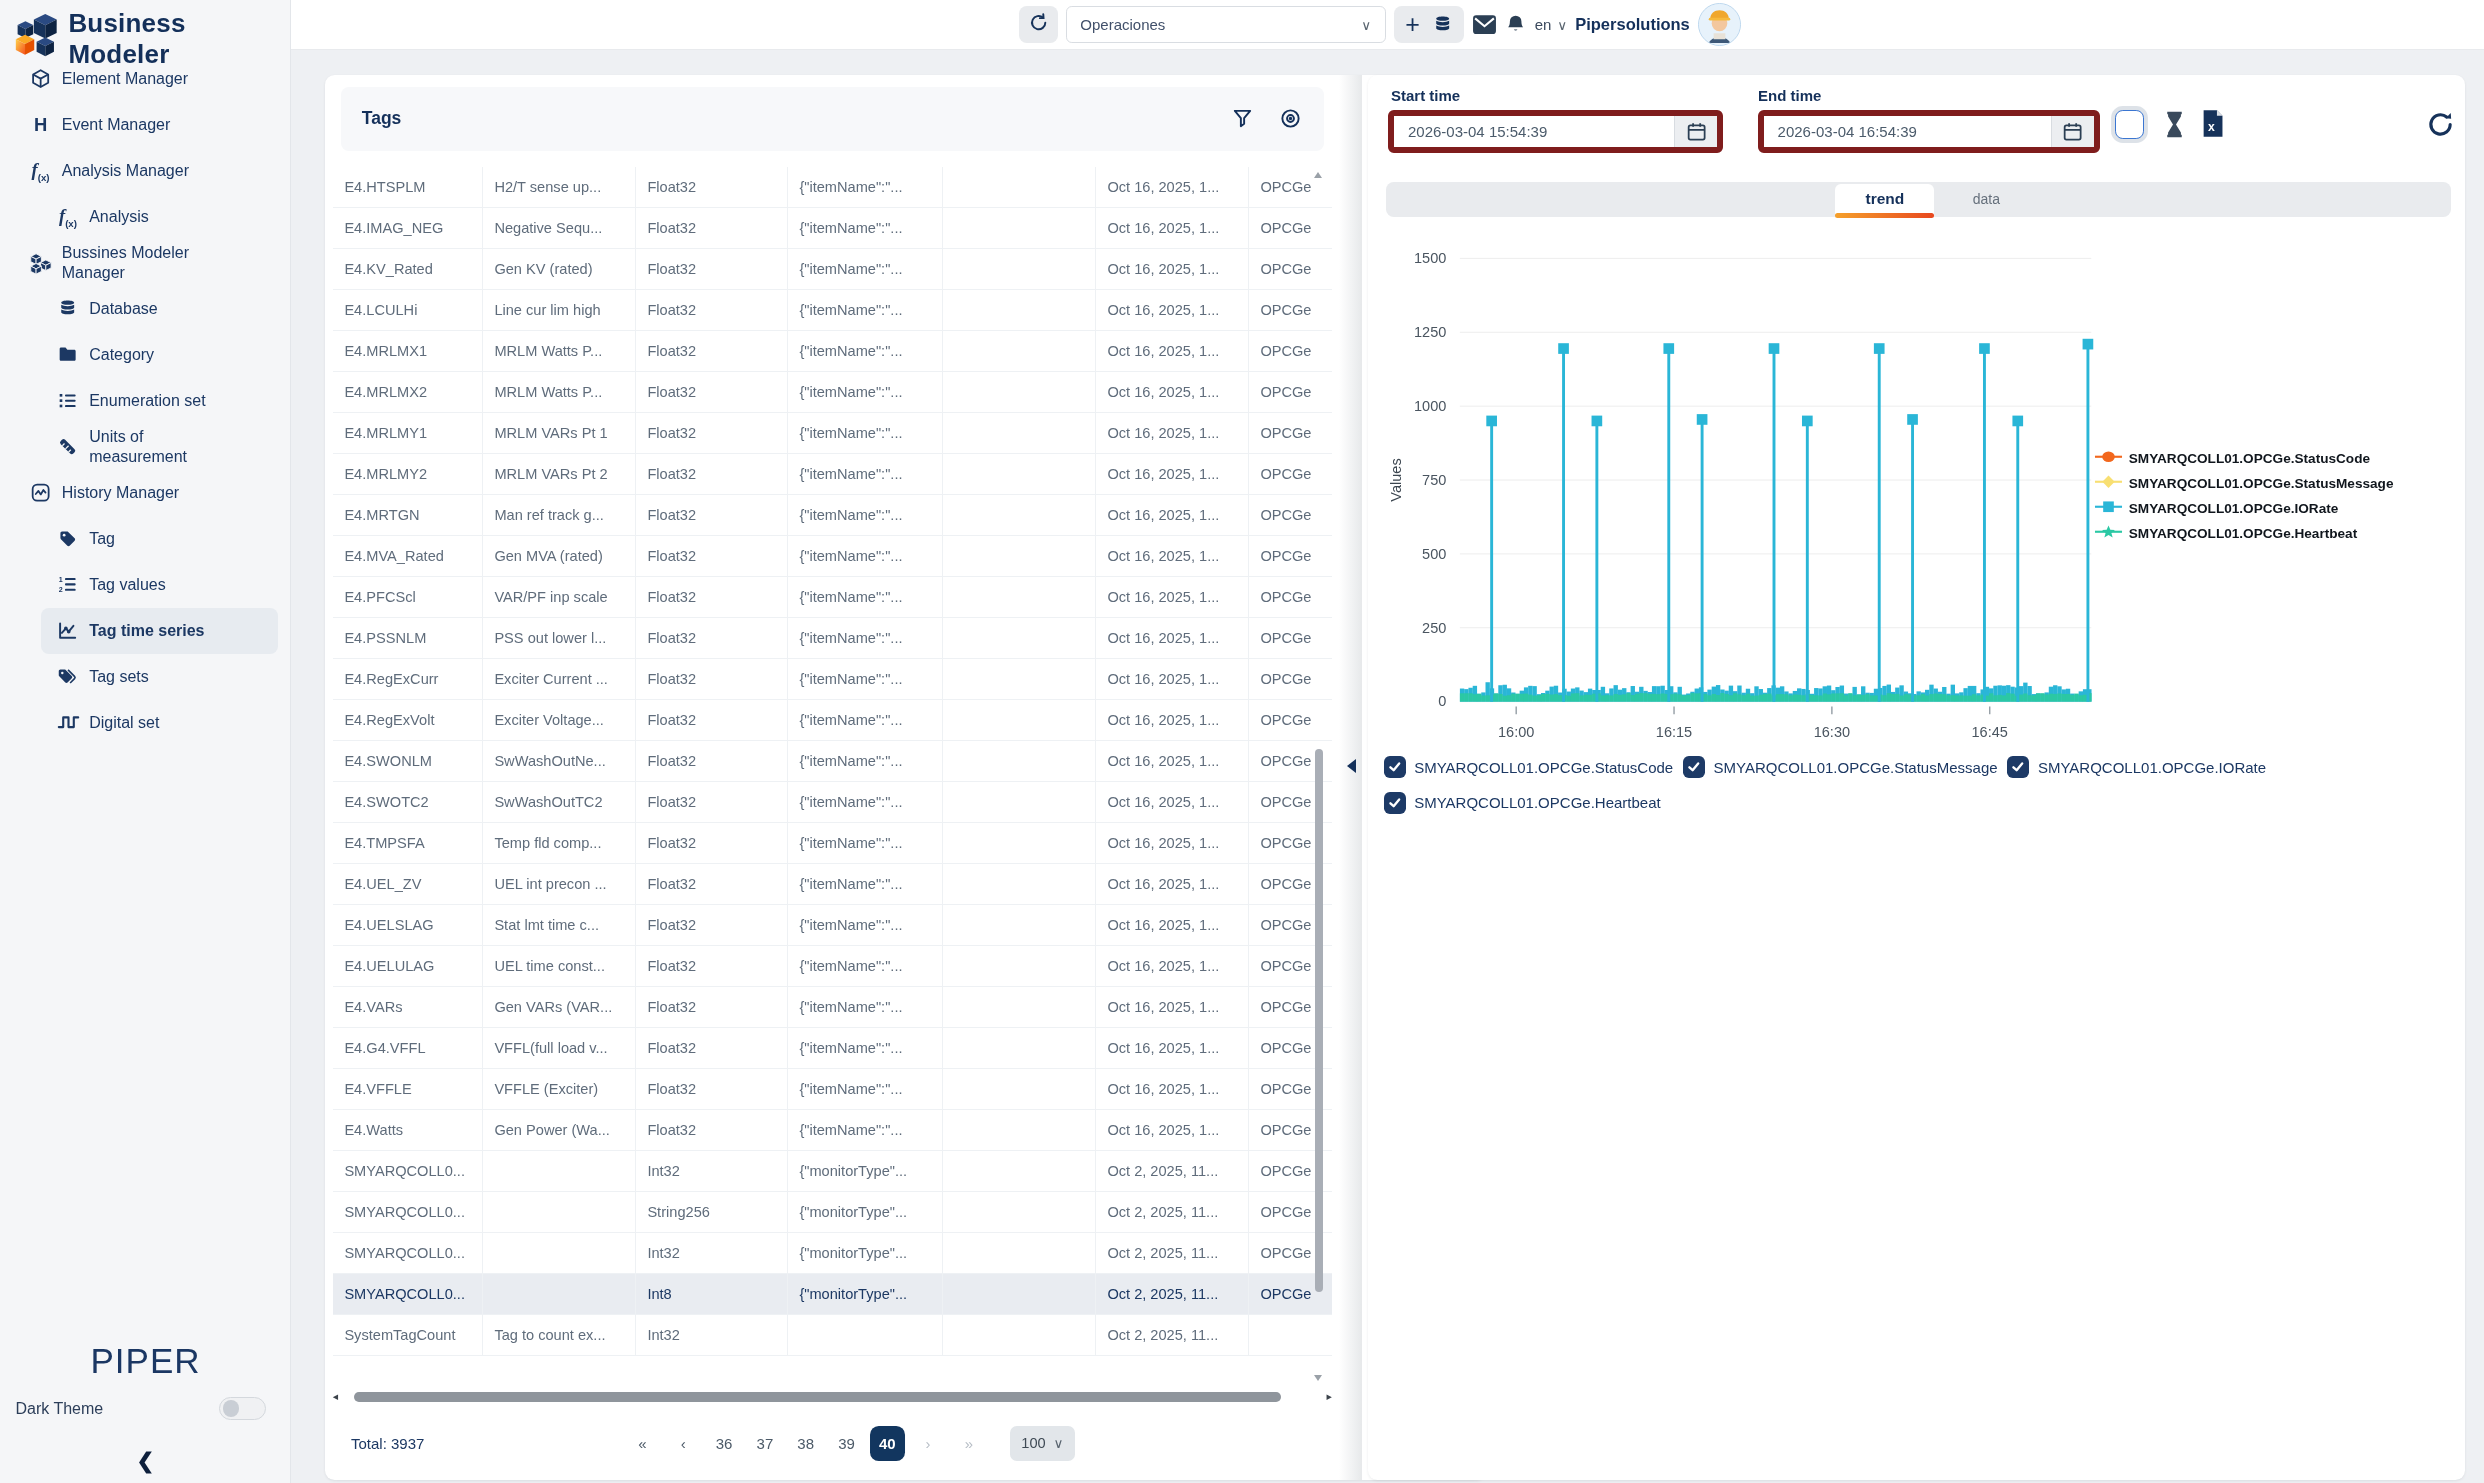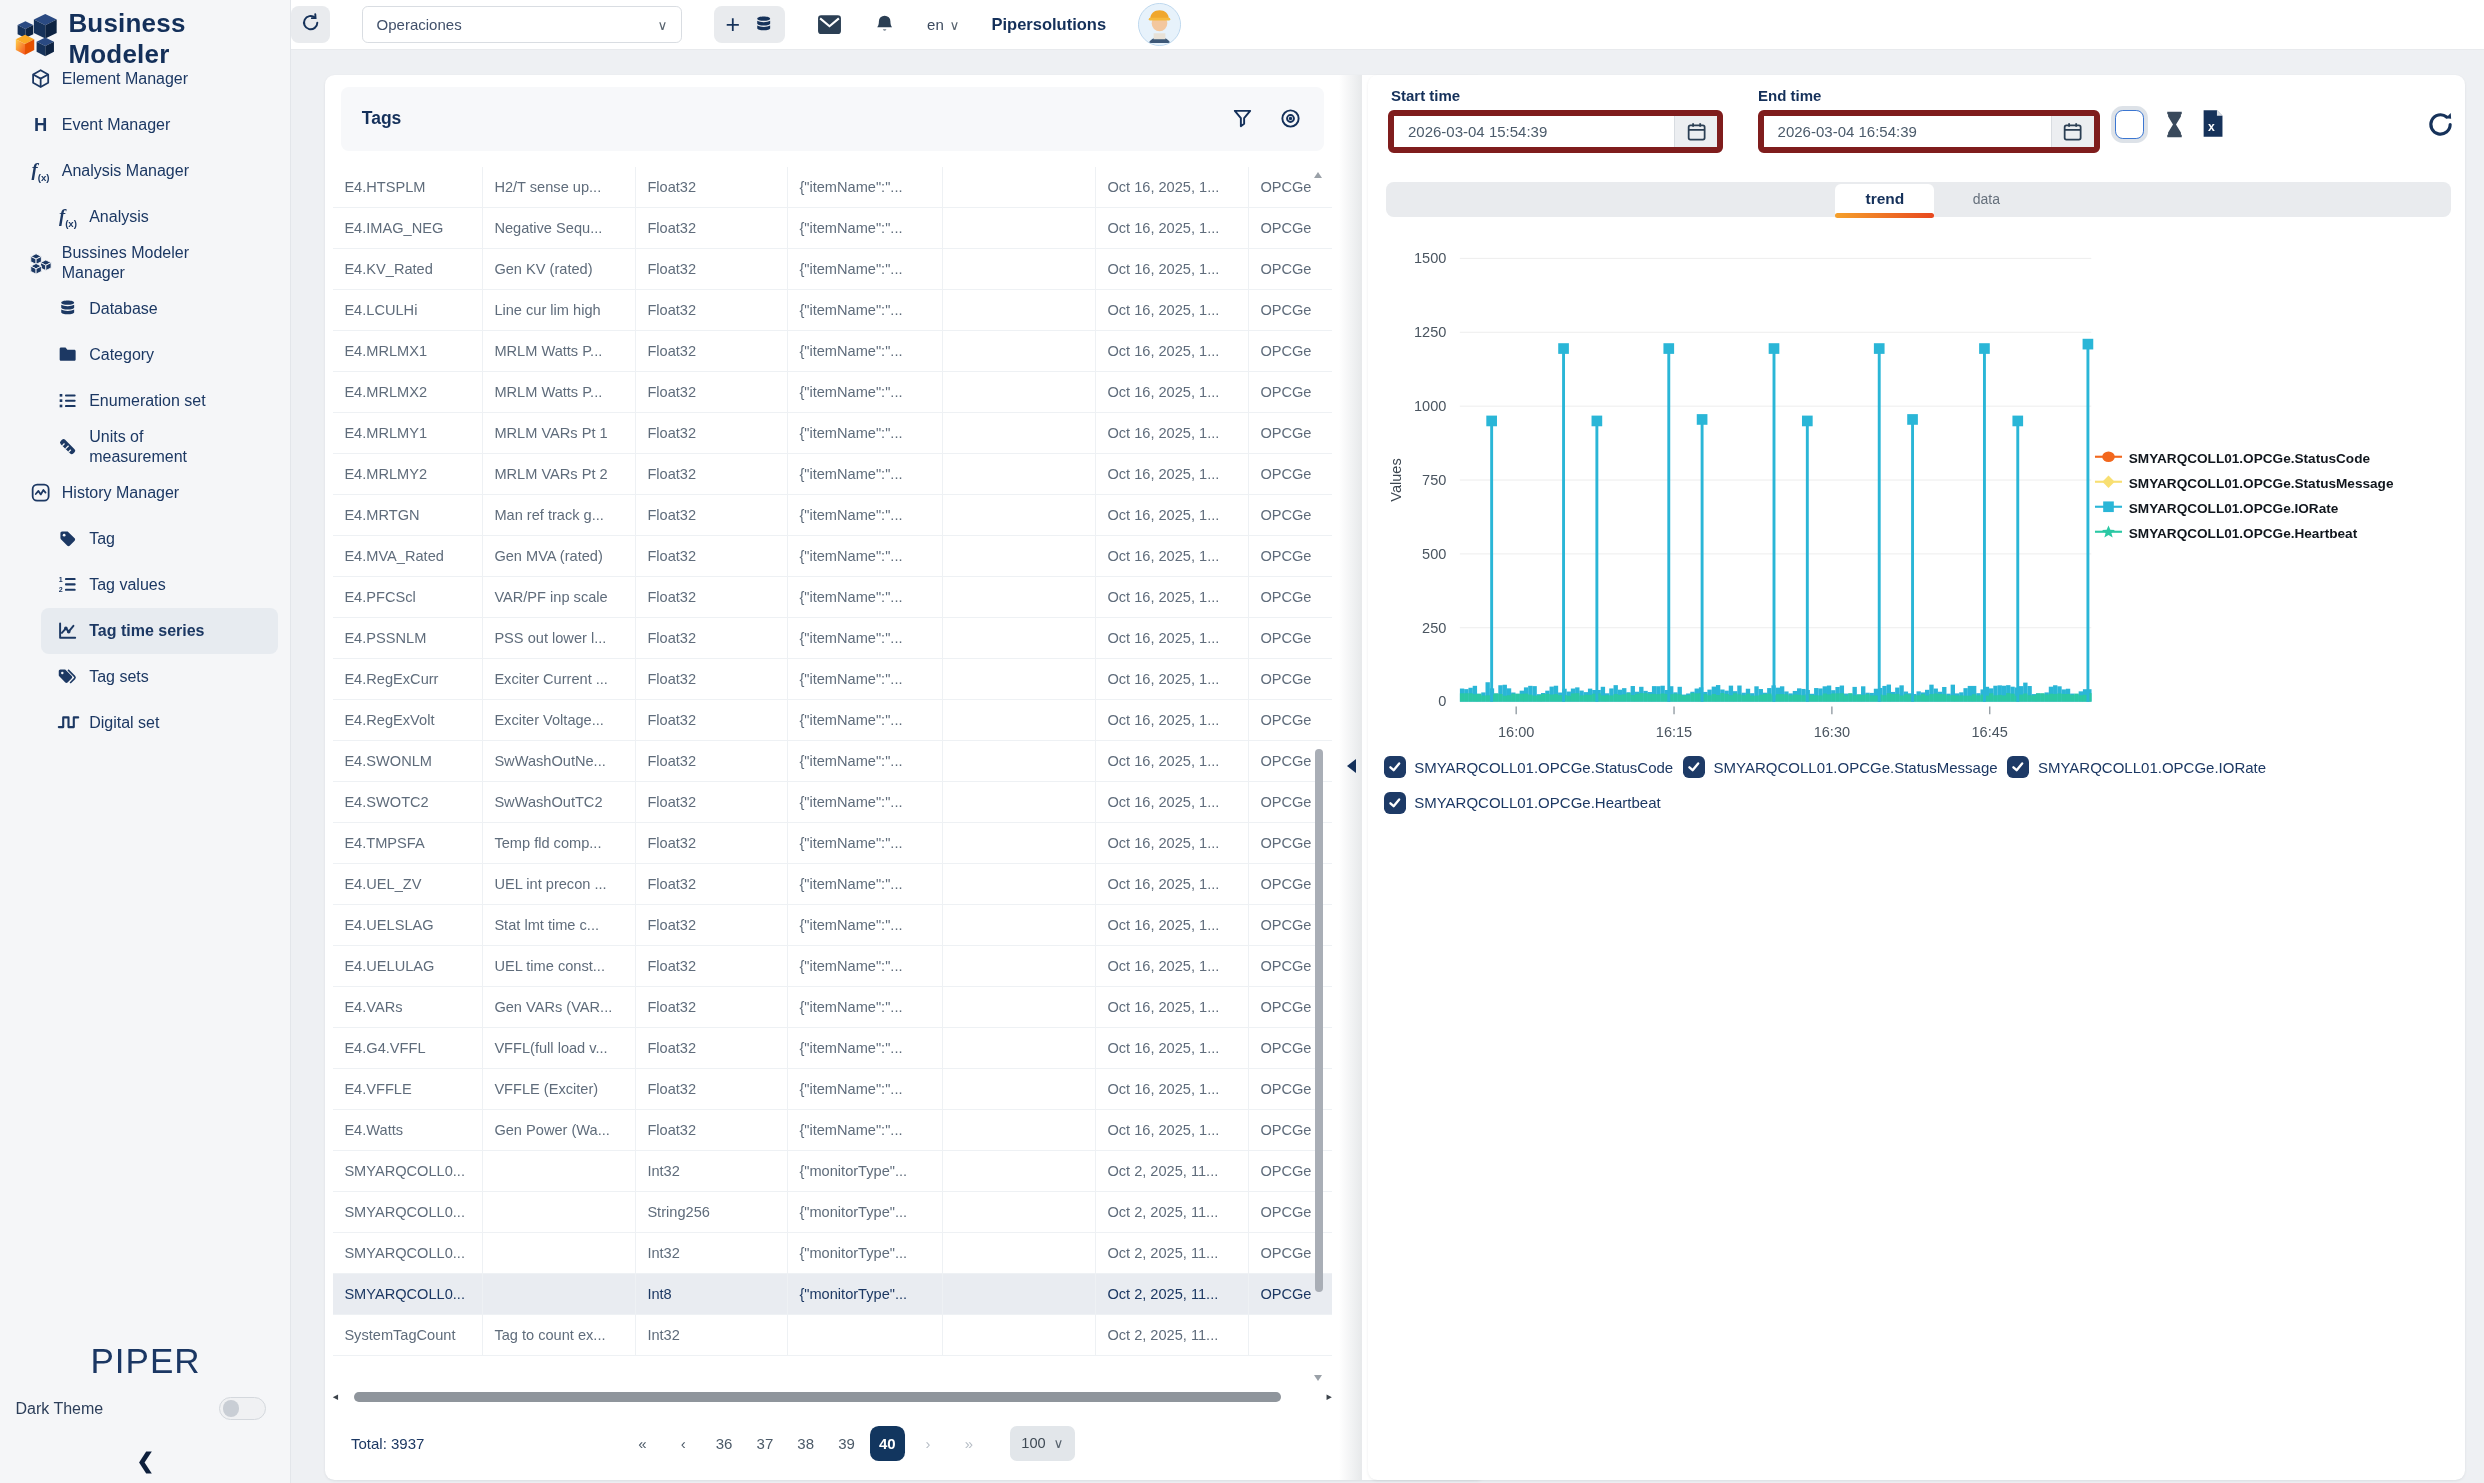--- a/index.html
+++ b/index.html
@@ -30,22 +30,22 @@
   .dark-row { position:absolute; left:0; top:1397px; width:291px; display:flex; align-items:center;
               justify-content:space-between; padding:0 25px 0 15.5px; }
   .dark-label { font-size:16px; color:#2c3e59; }
   .toggle { width:47px; height:23px; border-radius:11.6px; background:#f0f1f3; border:1px solid #d4d8dd; position:relative; cursor:pointer; }
   .toggle .knob { position:absolute; left:2.9px; top:2.4px; width:16.5px; height:16.5px; border-radius:50%; background:#c9ced5; }
   .side-collapse { position:absolute; left:0; top:1448px; width:291px; text-align:center;
                    font-size:21.3px; font-weight:700; color:#0d1f3c; cursor:pointer; }
 
   
   .topbar { position:absolute; left:291px; top:0; width:2193px; height:50px; background:#fff;
-            border-bottom:1px solid #e8eaed; display:flex; align-items:center; justify-content:flex-start;
-            gap:32px; padding-right:15.5px; z-index:4; }
+            border-bottom:1px solid #e8eaed; display:flex; align-items:center; justify-content:center;
+            gap:8px; padding-right:15.5px; z-index:4; }
   .icon-btn { width:39px; height:37px; border-radius:7.8px; background:#e9ebee; display:flex;
               align-items:center; justify-content:center; cursor:pointer; }
   .ws-select { width:320px; height:37px; border:1px solid #d9dde2; border-radius:5.8px; background:#fff;
                display:flex; align-items:center; justify-content:space-between; padding:0 13.6px;
                font-size:15px; color:#41506a; cursor:pointer; }
   .chev { color:#5a6570; font-size:13.6px; }
   .btn-group { height:37px; border-radius:7.8px; background:#e9ebee; display:flex; align-items:center;
                gap:13.6px; padding:0 11.6px; }
   .plus { font-size:25px; font-weight:400; color:#16325a; line-height:1; cursor:pointer; }
   .flat-ic { display:flex; align-items:center; cursor:pointer; }

